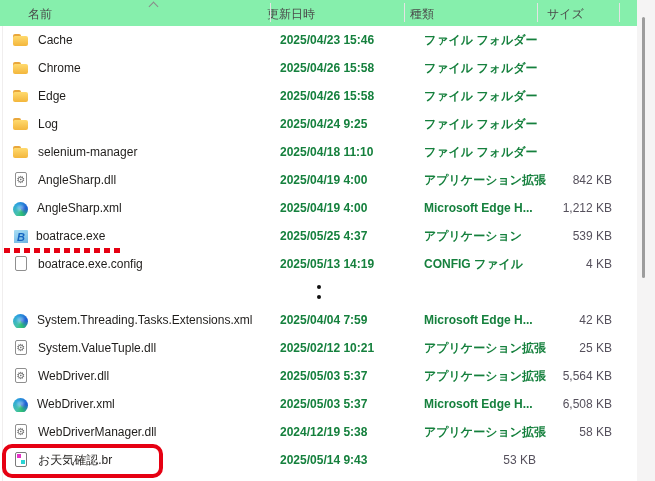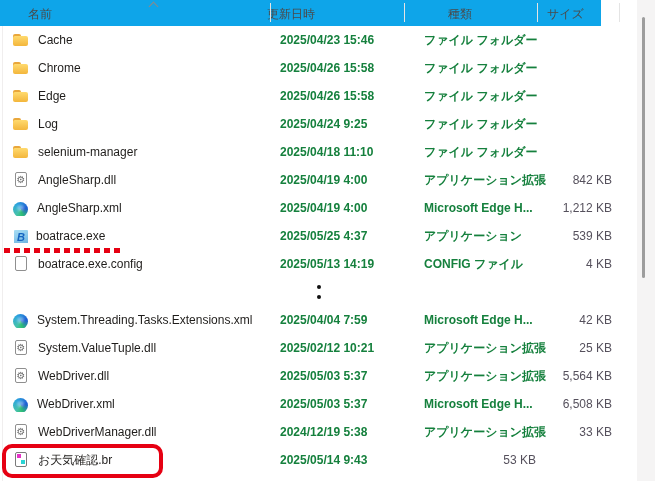--- a/index.html
+++ b/index.html
@@ -4,21 +4,21 @@
 <style>
   html,body{margin:0;padding:0;}
   body{
     width:655px;height:481px;position:relative;overflow:hidden;
     background:#ffffff;
     font-family:"Liberation Sans","DejaVu Sans",sans-serif;
     font-size:12px;color:#1f1d1b;
     -webkit-font-smoothing:antialiased;
   }
   
-  .hdr{position:absolute;left:0;top:0;width:601px;height:26px;background:#0ea5e9;}
+  .hdr{position:absolute;left:0;top:0;width:655px;height:26px;background:#86efac;}
   .hdr-cell{position:absolute;top:6px;color:#4a4a4a;font-size:12px;white-space:nowrap;cursor:default;}
   .hdr-sep{position:absolute;top:3px;width:1px;height:19px;background:#e4e4e4;}
   .sort-caret{position:absolute;left:150px;top:1px;width:7px;height:7px;}
   .sort-caret::before{content:"";position:absolute;left:0;top:2px;width:6px;height:6px;
     border-left:1.6px solid #8a8a8a;border-top:1.6px solid #8a8a8a;transform:rotate(45deg);}
   
   .list{position:absolute;left:0;width:655px;}
   #list-top{top:26px;}
   #list-bottom{top:306px;}
   .row{display:grid;grid-template-columns:267px 144px 114px 76px;align-items:center;
@@ -70,21 +70,21 @@
   .sbar-thumb{position:absolute;right:10px;top:17px;width:3px;height:261px;
       background:#9d9d9d;border-radius:2px;}
 </style>
 </head>
 <body>
 
 <div class="hdr">
   <span class="sort-caret"></span>
   <span class="hdr-cell" style="left:28px">名前</span>
   <span class="hdr-cell" style="left:267px">更新日時</span>
-  <span class="hdr-cell" style="left:448px">種類</span>
+  <span class="hdr-cell" style="left:410px">種類</span>
   <span class="hdr-cell" style="left:547px">サイズ</span>
   <span class="hdr-sep" style="left:270px"></span>
   <span class="hdr-sep" style="left:404px"></span>
   <span class="hdr-sep" style="left:537px"></span>
   <span class="hdr-sep" style="left:619px"></span>
 </div>
 
 <div class="left-hairline"></div>
 
 <div class="list" id="list-top">
@@ -229,21 +229,21 @@
     <div class="row">
     <span class="cell-name">
       <span class="ico ico-dll">
           <i class="page"></i>
           <i class="gear">⚙</i>
         </span>
       <span class="fname">WebDriverManager.dll</span>
     </span>
     <span class="cell-date">2024/12/19 5:38</span>
     <span class="cell-type">アプリケーション拡張</span>
-    <span class="cell-size">33 KB</span>
+    <span class="cell-size">58 KB</span>
   </div>
     <div class="row">
     <span class="cell-name">
       <span class="ico ico-br">
           <i class="page"></i>
         </span>
       <span class="fname">お天気確認.br</span>
     </span>
     <span class="cell-date">2025/05/14 9:43</span>
     <span class="cell-size">53 KB</span>

